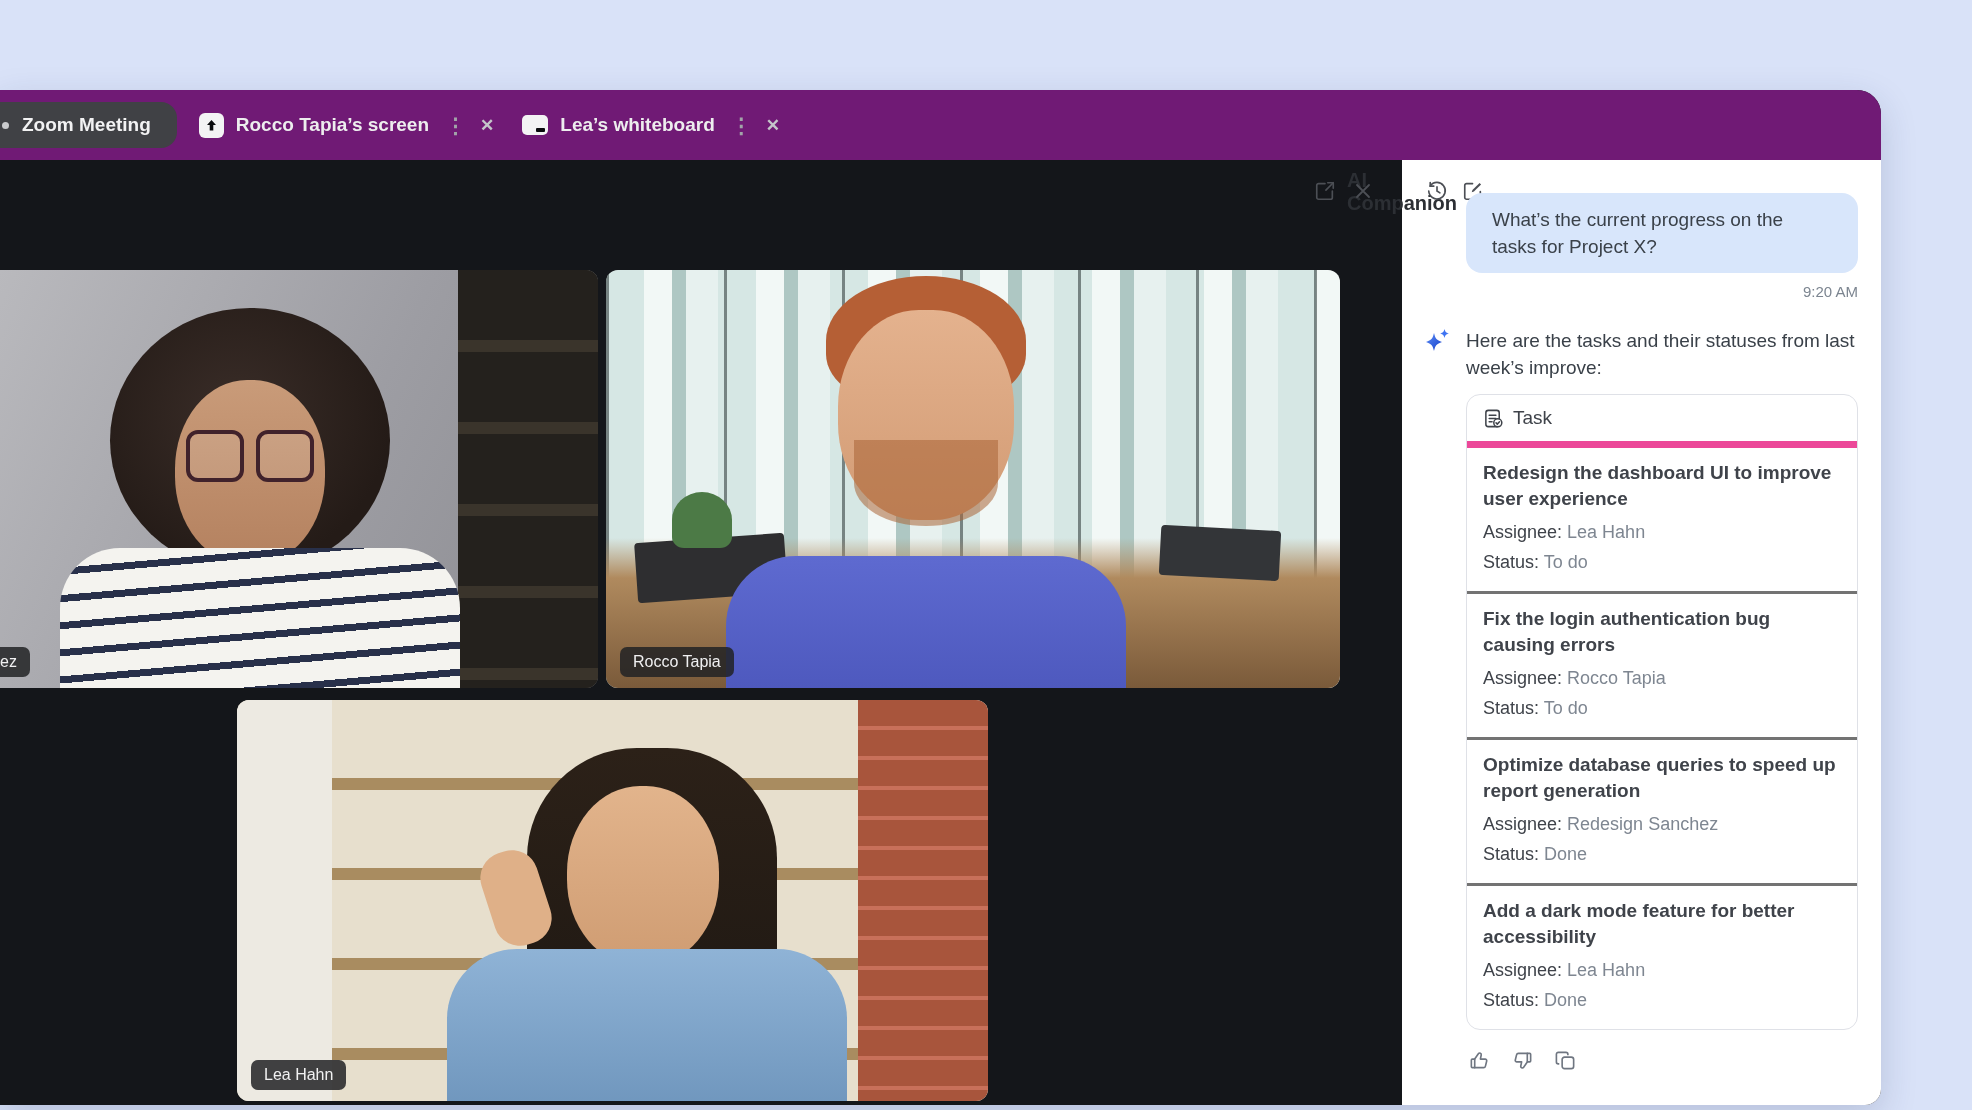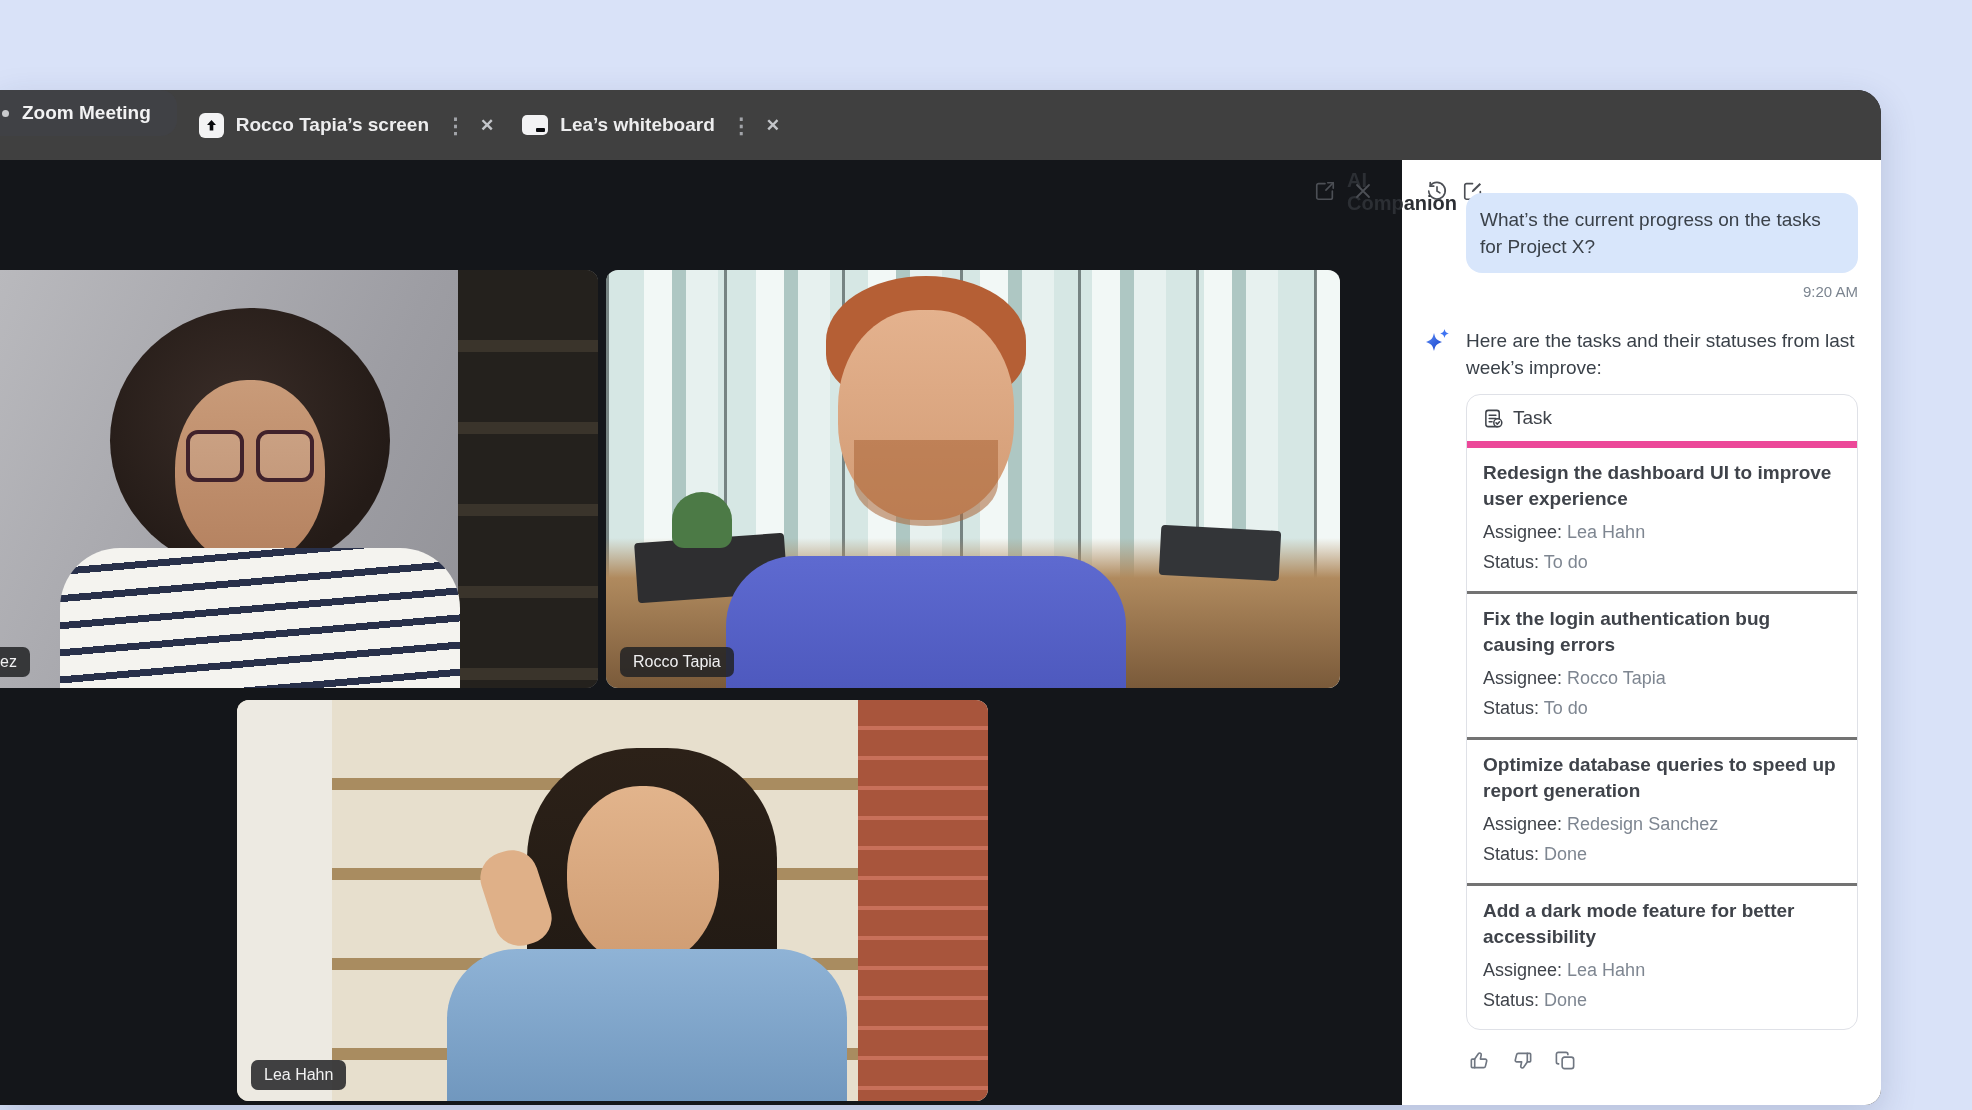--- a/index.html
+++ b/index.html
@@ -10,22 +10,22 @@
     -webkit-font-smoothing:antialiased;
   }
   .window{
     position:absolute;left:0;top:90px;width:1881px;height:1015px;
     background:#101114;border-radius:0 24px 16px 0;
     box-shadow:0 12px 36px rgba(30,45,90,.18);
   }
   
   .tabbar{
     position:absolute;left:0;top:0;width:100%;height:70px;
-    background:#404040;border-radius:0 24px 0 0;
-    display:flex;
+    background:#701a75;border-radius:0 24px 0 0;
+    display:flex;align-items:center;
   }
   .tab-active{
     margin-left:-16px;height:46px;background:#404145;border-radius:16px;
     display:flex;align-items:center;gap:13px;padding:0 26px 0 18px;
     color:#f2f2f3;font-size:19px;font-weight:bold;cursor:default;
   }
   .tab-dot{width:7px;height:7px;border-radius:50%;background:#c9cacd;flex:0 0 auto;}
   .tab{
     display:flex;align-items:center;color:#ededee;font-size:19px;font-weight:bold;
   }
@@ -102,21 +102,21 @@
   }
   .ph-btn{position:absolute;top:18px;width:26px;height:26px;display:flex;align-items:center;justify-content:center;color:#4c4f55;cursor:pointer;background:none;border:none;padding:0;}
   .ph-history{left:22px;} .ph-compose{left:58px;}
   .ph-open{right:64px;} .ph-close{right:26px;}
   .panel-title{
     position:absolute;left:0;right:0;top:0;height:63px;display:flex;align-items:center;justify-content:center;
     font-size:20px;font-weight:bold;color:#2c2f34;
   }
   .messages{flex:1;overflow:hidden;padding:33px 23px 0 64px;position:relative;}
   .bubble{
-    background:#d8e6fb;border-radius:16px;padding:13px 14px;
+    background:#d8e6fb;border-radius:16px;padding:13px 26px;
     font-size:19px;line-height:27px;color:#3a4149;
   }
   .msg-time{text-align:right;font-size:15px;color:#7c8590;margin-top:10px;}
   .response{margin-top:27px;position:relative;}
   .sparkle{position:absolute;left:-43px;top:0px;width:30px;height:30px;}
   .intro{font-size:19px;line-height:27px;color:#3a4149;}
   .task-card{
     margin-top:13px;border:1px solid #dfe1e7;border-radius:14px;background:#fff;overflow:hidden;
   }
   .card-header{

